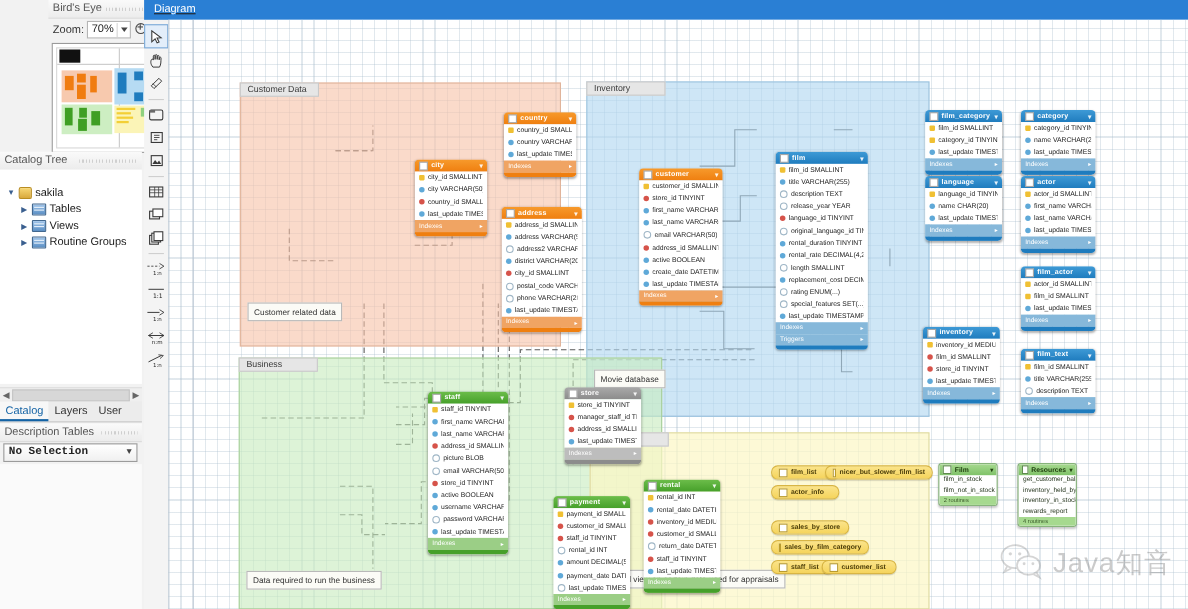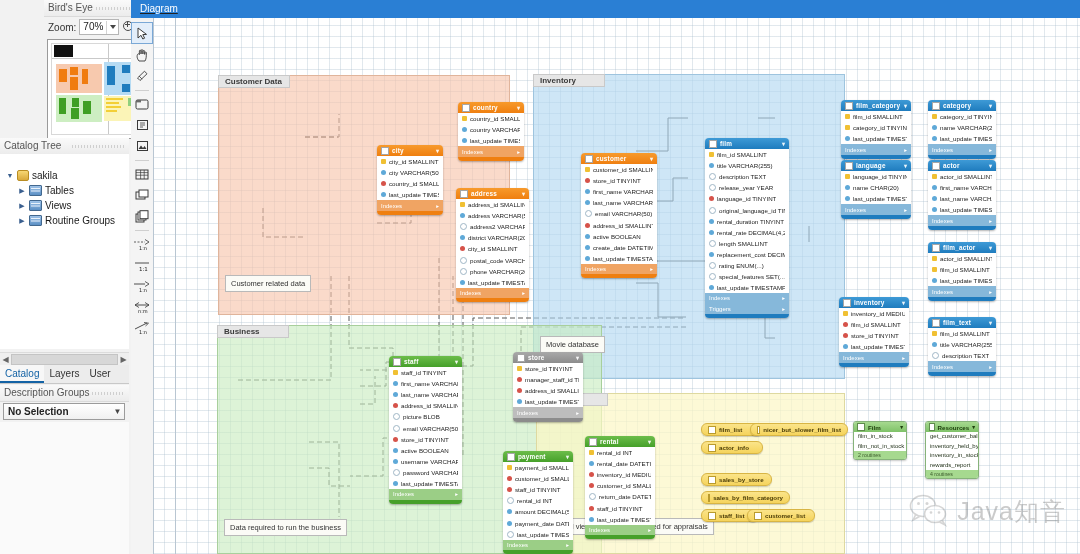--- a/index.html
+++ b/index.html
@@ -47,21 +47,21 @@
   .tree-label{color:#1a1a1a;}
 
   #hscroll{position:absolute;left:0;bottom:188px;width:129px;height:13px;background:#efefef;border-top:1px solid #dcdcdc;display:flex;align-items:center;}
   #hscroll .arw{width:11px;text-align:center;font-size:8px;color:#666;}
   #hscroll .trough{flex:1;height:9px;background:#d7d7d7;border:1px solid #c4c4c4;}
 
   #tabs{position:absolute;left:0;bottom:170px;width:129px;height:18px;display:flex;border-bottom:1px solid #c8c8c8;background:#ececec;font-size:10px;}
   .tabitem{padding:0 5px;line-height:18px;color:#333;}
   .tabitem.active{color:#1463a5;background:#f7f7f7;border-bottom:2px solid #1463a5;}
 
-  #descsel{position:absolute;left:3px;bottom:134px;width:120px;height:15px;border:1px solid #9b9b9b;background:linear-gradient(#ffffff,#f0f0f0);display:flex;align-items:center;font-size:10px;}
+  #descsel{position:absolute;left:3px;bottom:134px;width:120px;height:15px;border:1px solid #9b9b9b;background:linear-gradient(#ffffff,#f0f0f0);display:flex;align-items:center;font-size:10px;font-family:Liberation Mono, monospace;}
   #descsel .seltext{flex:1;padding-left:4px;font-weight:bold;color:#222;}
   #descsel .selarrow{width:13px;text-align:center;color:#444;font-size:8px;}
   #descbody{position:absolute;left:0;bottom:0;width:129px;height:132px;background:#fafafa;}
 
   
   #vtool{position:absolute;left:131px;top:20px;width:22px;height:534px;background:#f4f4f4;border-right:1px solid #c8c8c8;display:flex;flex-direction:column;align-items:center;padding-top:2px;}
   .tool{width:20px;height:20px;margin-bottom:1px;display:flex;align-items:center;justify-content:center;position:relative;}
   .tool.sel{border:1px solid #7aa8d6;background:#e3eefa;}
   .tool svg{display:block;}
   .tsep{width:14px;height:1px;background:#cfcfcf;margin:3px 0;}
@@ -73,21 +73,21 @@
   
   #canvas{position:absolute;left:153px;top:18px;right:0;bottom:0;overflow:hidden;
     background:
       repeating-linear-gradient(0deg,rgba(170,190,205,.35) 0 1px,transparent 1px 11px),
       repeating-linear-gradient(90deg,rgba(170,190,205,.35) 0 1px,transparent 1px 11px),
       #ffffff;}
   .ruler-v{position:absolute;left:22px;top:0;bottom:0;width:1px;background:#b9c6d2;}
   .ruler-v2{position:absolute;left:0;top:0;bottom:0;width:1px;background:#b9c6d2;}
 
   
-  .layer{position:absolute;border:1px solid rgba(0,0,0,.18);font-weight:bold;}
+  .layer{position:absolute;border:1px solid rgba(0,0,0,.18);}
   .layer .lcap{position:absolute;left:-1px;top:-1px;height:11px;line-height:11px;padding:0 6px;font-size:8px;color:#3b3b3b;background:#e6e6e6;border:1px solid #c9c9c9;min-width:58px;}
   .layer.orange{background:rgba(247,196,170,.62);border-color:#e0b49b;}
   .layer.blue{background:rgba(176,214,240,.62);border-color:#9ec4de;}
   .layer.green{background:rgba(200,235,190,.62);border-color:#a8cf9c;padding-left:20px;}
   .layer.yellow{background:rgba(252,246,196,.70);border-color:#ded9a0;}
 
   
   .note{position:absolute;background:#fbfbf6;border:1px solid #b9b9b9;font-size:7.5px;color:#333;padding:3px 5px;white-space:nowrap;}
 
   
@@ -246,21 +246,21 @@
       <span class="arw">▶</span>
     </div>
 
     <div id="tabs">
       <div class="tabitem active">Catalog</div>
       <div class="tabitem">Layers</div>
       <div class="tabitem">User Types</div>
     </div>
 
     <div class="panel-title desc" style="position:absolute;bottom:152px;left:0;width:125px;">
-      <span>Description Groups</span>
+      <span>Description Tables</span>
       <span class="hatch"></span>
     </div>
 
     <div id="descsel">
       <span class="seltext">No Selection</span>
       <span class="selarrow">▼</span>
     </div>
     <div id="descbody"></div>
   </div>
 

